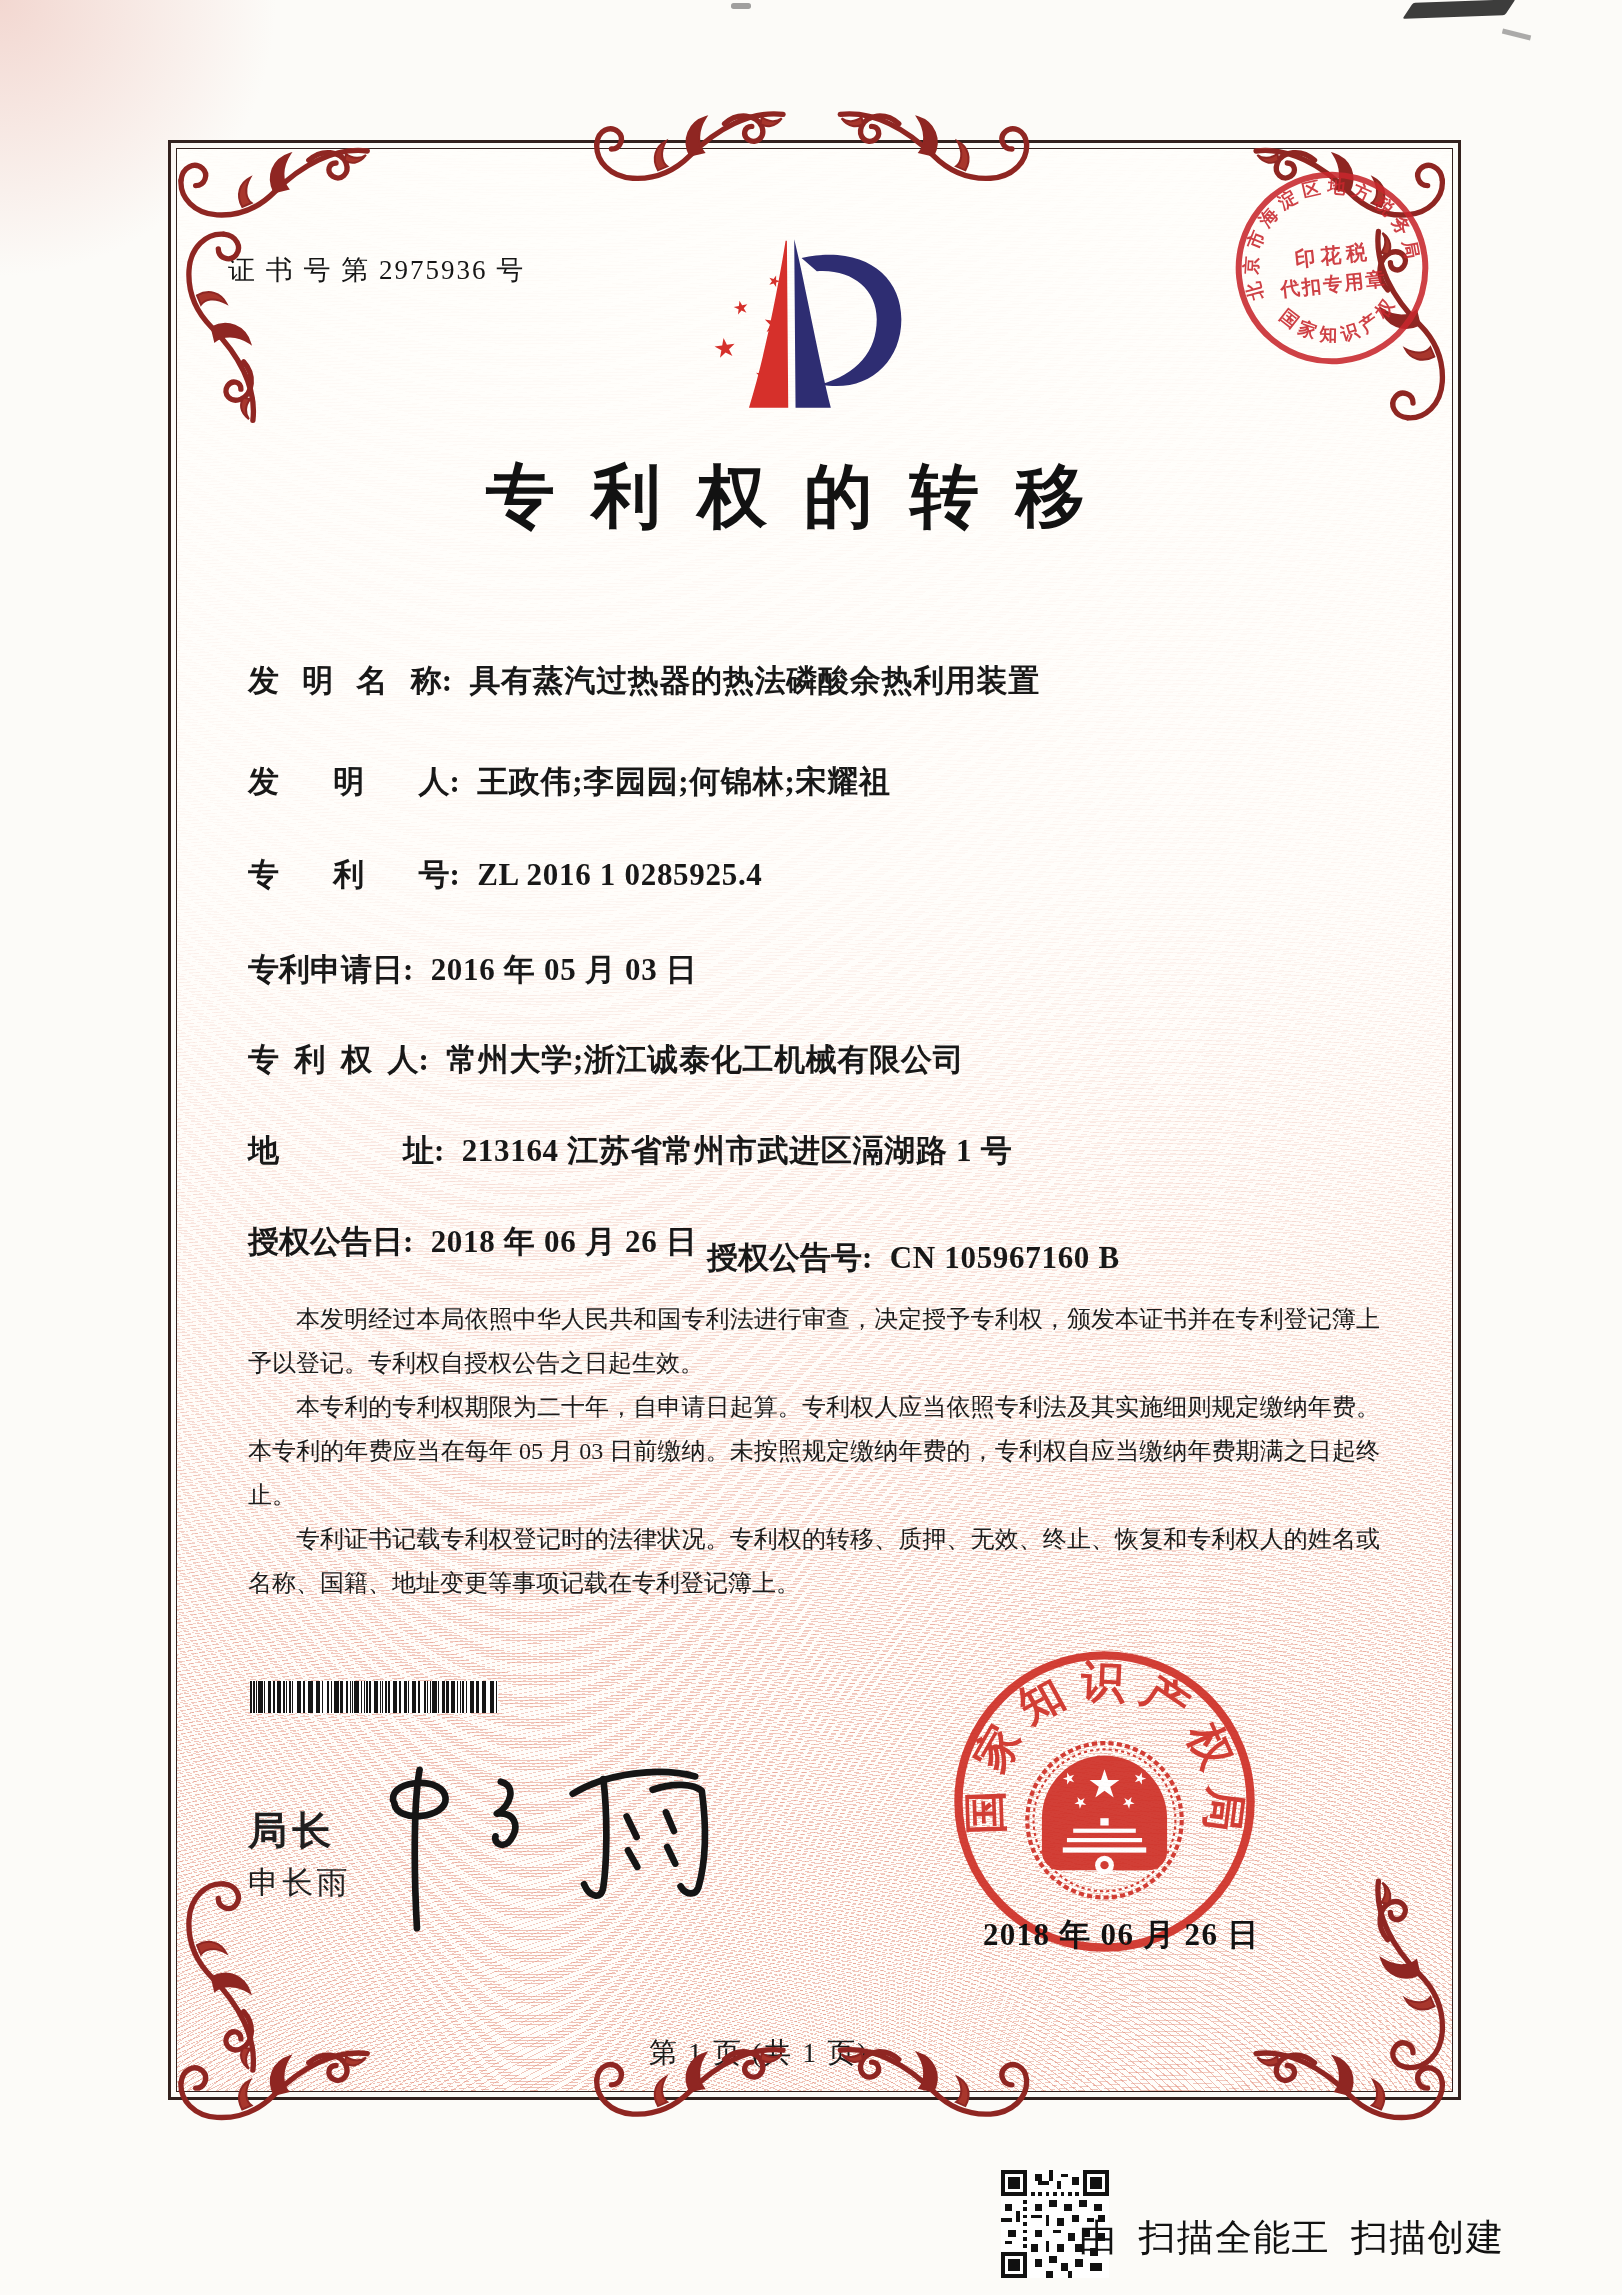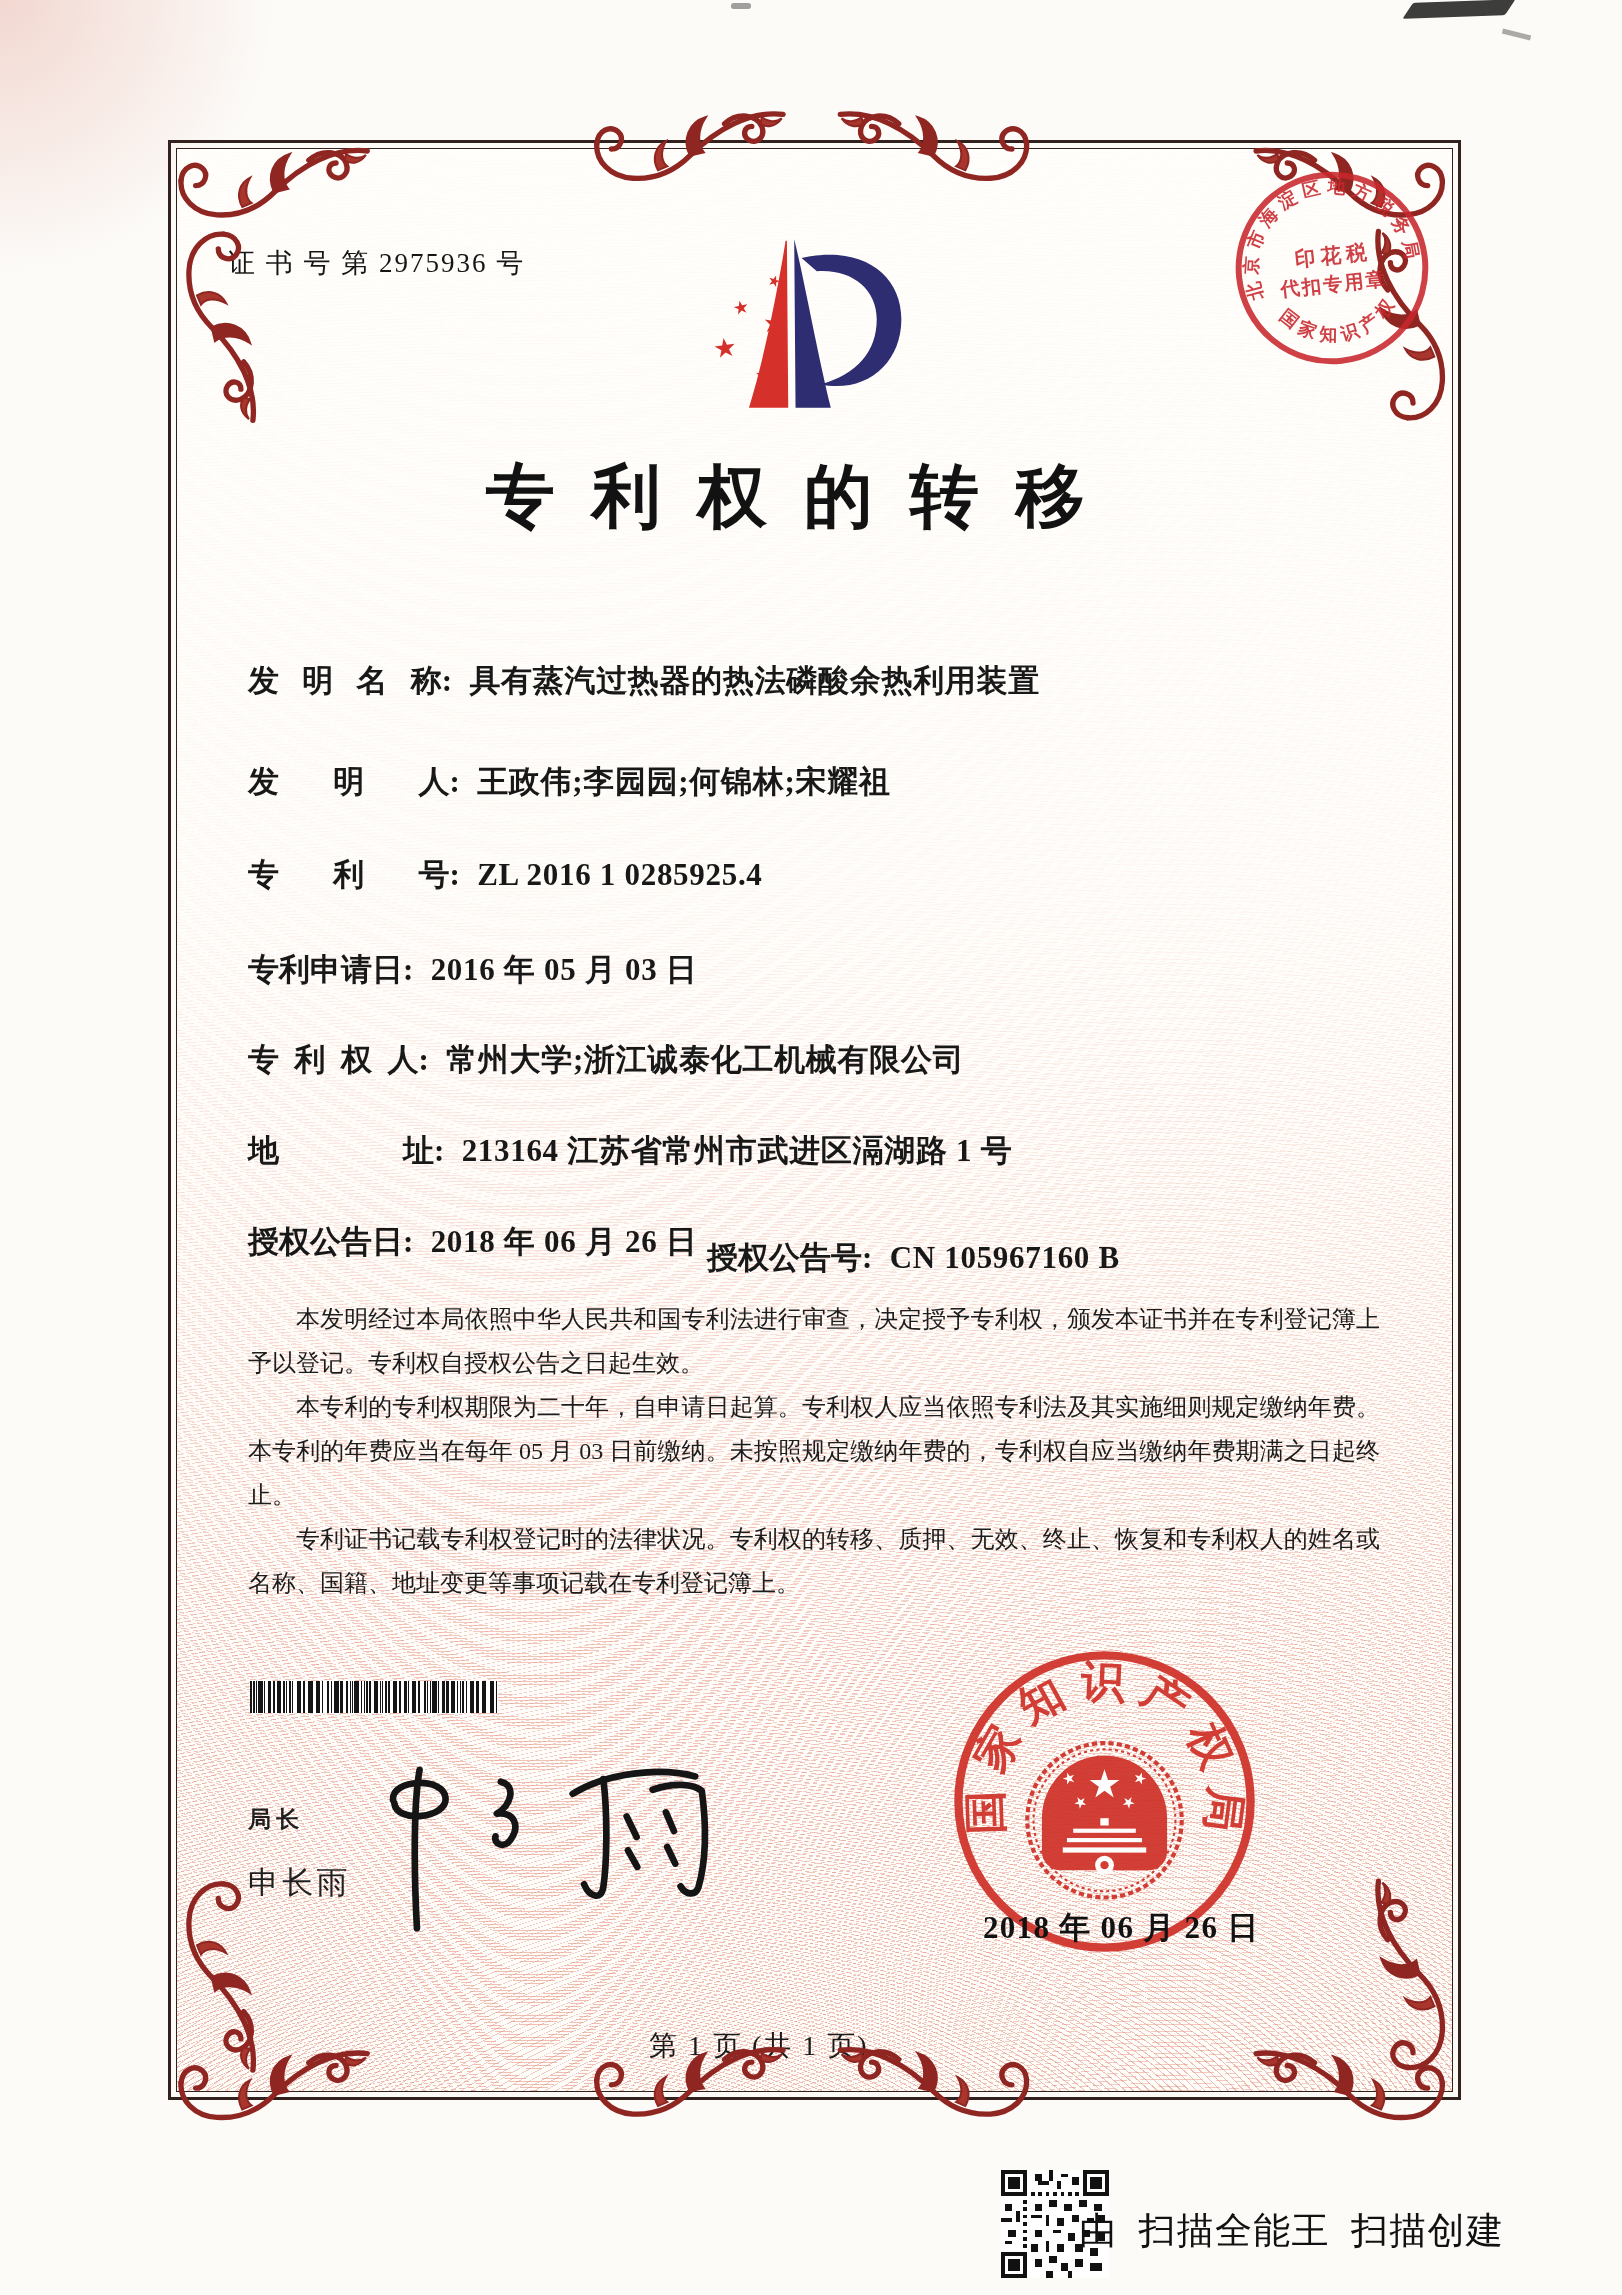--- a/index.html
+++ b/index.html
@@ -1,19 +1,19 @@
 <!DOCTYPE html>
 <html style="font-size:10.6px"><head>
 <meta charset="utf-8">
 <style>
   html,body{margin:0;padding:0;background:#e8e6e2;}
   #page{position:relative;width:1622px;height:2295px;background:#fcfbf8;overflow:hidden;
         font-family:"Liberation Serif","DejaVu Serif",serif;color:#1f1f1f;}
   .abs{position:absolute;}
-  .pre{white-space:pre;}
+  .pre{white-space:pre;margin-top:7px;}
 
   
   #corner-tint{left:0;top:0;width:279px;height:279px;
     background:radial-gradient(circle at 0% 0%,rgba(233,180,170,.5),rgba(233,180,170,0) 70%);}
   #scan-mark-1{left:1409px;top:1.3px;width:100px;height:16px;background:#1b1b1b;
     transform:skewX(-35deg) rotate(-2deg);opacity:.85;border-radius:2px;}
   #scan-mark-2{left:731px;top:2.7px;width:20px;height:6px;background:#444;opacity:.5;border-radius:2.7px;}
   #scan-mark-3{left:1502px;top:32px;width:29px;height:5.3px;background:#333;opacity:.4;transform:rotate(14deg);}
 
   
@@ -37,21 +37,21 @@
 
   #body-text{left:248px;top:1297px;width:1132px;font-size:24px;line-height:44px;
     text-align:justify;color:#1c1c1c;}
   #body-text p{margin:0;text-indent:2em;font-weight:500;}
 
   #barcode{left:250px;top:1681px;width:248px;height:32px;
     background:
       repeating-linear-gradient(90deg,#151515 0 2px,rgba(0,0,0,0) 2px 3.3px,#151515 3.3px 4.7px,rgba(0,0,0,0) 4.7px 8px,#151515 8px 12px,rgba(0,0,0,0) 12px 14px,#151515 14px 15.3px,rgba(0,0,0,0) 15.3px 19.3px),
       repeating-linear-gradient(90deg,#151515 0 1.3px,#ffffff 1.3px 6px);}
 
-  #officer-title{left:248px;top:1804px;font-size:23px;letter-spacing:5.3px;font-weight:600;}
+  #officer-title{left:248px;top:1804px;font-size:39px;letter-spacing:5.3px;font-weight:600;}
   #officer-name{left:248px;top:1862px;font-size:31px;letter-spacing:3.3px;font-weight:400;}
 
   #seal-date{left:983px;top:1907px;font-size:31px;letter-spacing:1.3px;color:#121212;z-index:6;font-weight:600;}
   #page-footer{left:649px;top:2027px;font-size:28px;letter-spacing:2px;color:#1a1a1a;}
 
   #qr{left:1001px;top:2170px;}
   #scan-credit{left:1079px;top:2206px;font-size:37px;color:#111;letter-spacing:1.3px;}
 
   svg{display:block;}
   .noptr{pointer-events:none;}

